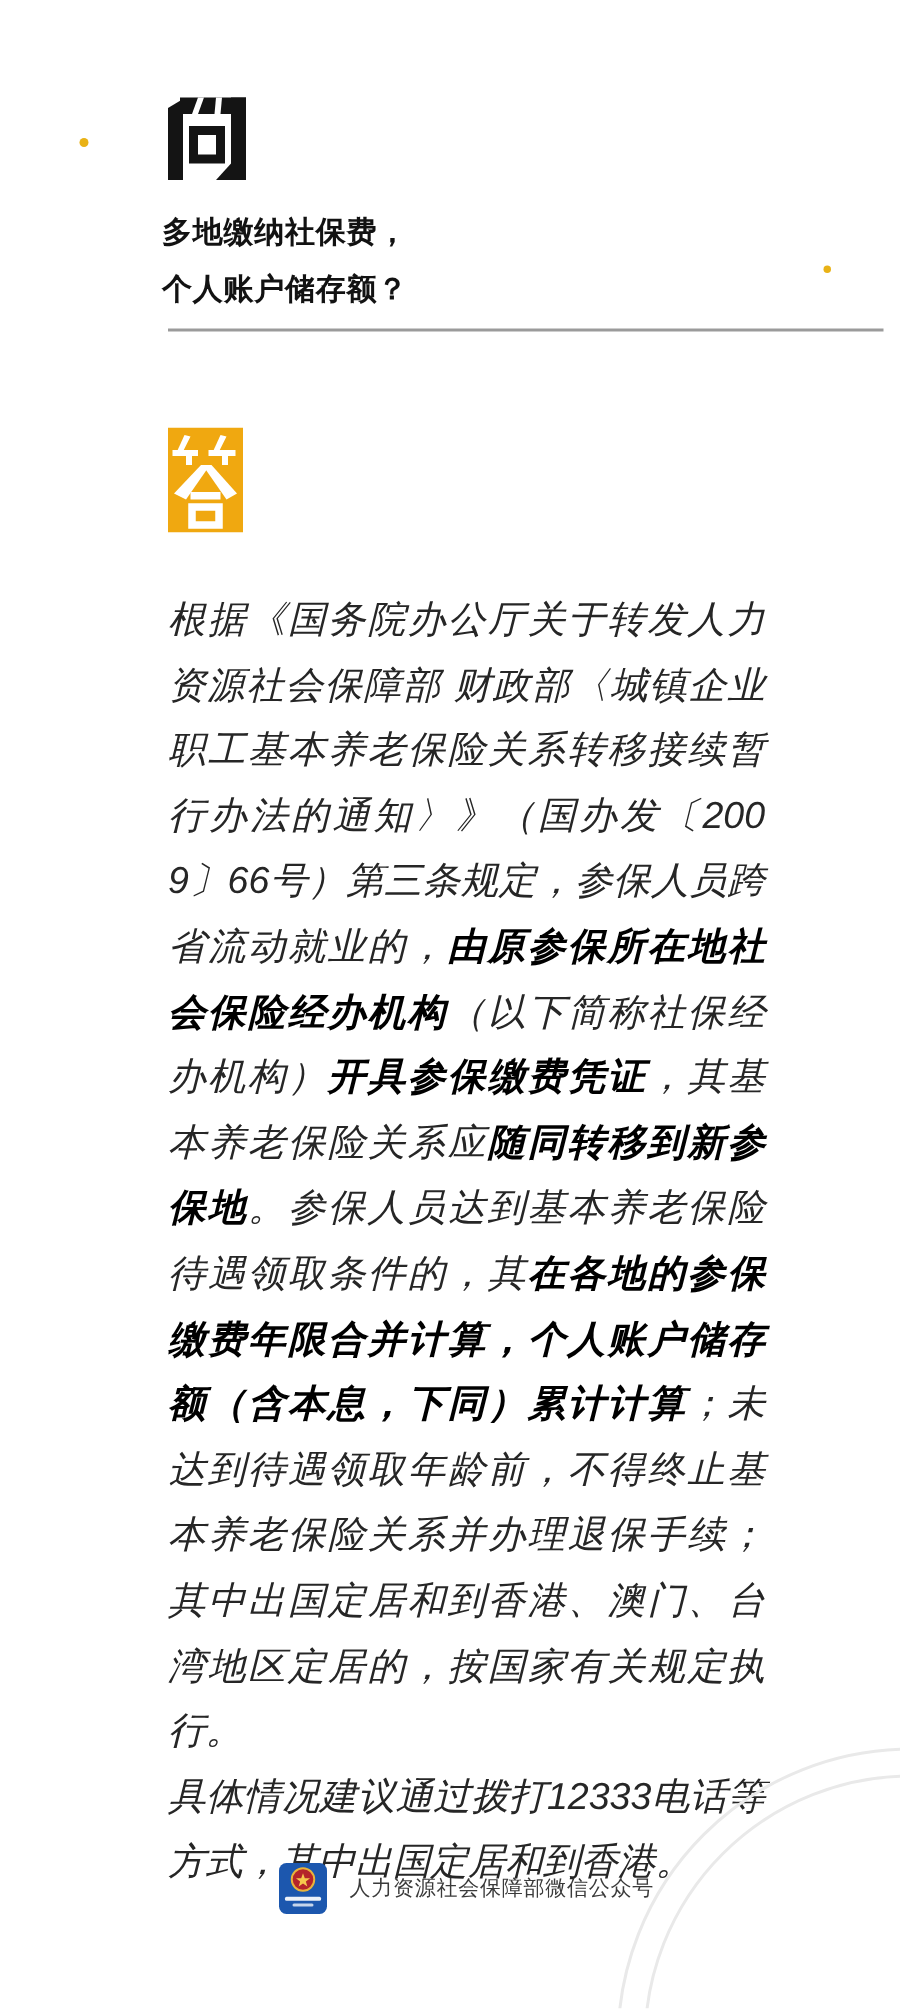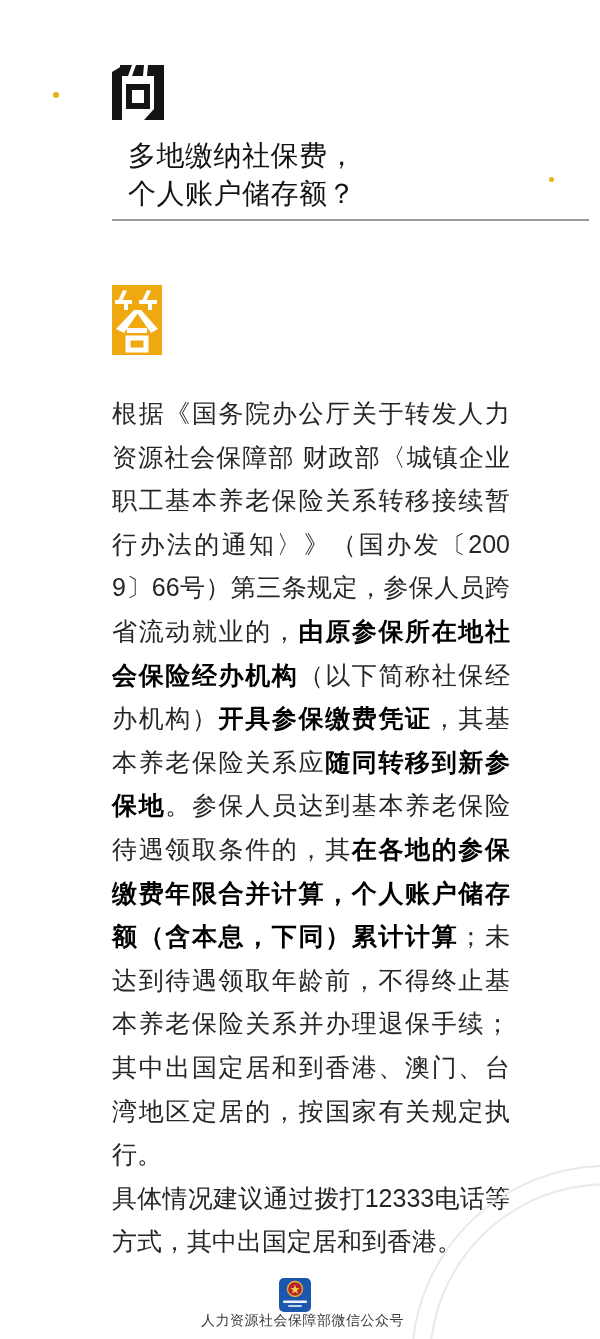--- a/index.html
+++ b/index.html
@@ -6,37 +6,37 @@
   .page{
     position:relative;width:600px;height:1339px;background:#ffffff;
     overflow:hidden;margin:0 auto;
     font-family:"Liberation Sans","DejaVu Sans",sans-serif;
   }
   .dot{position:absolute;border-radius:50%;background:#E9B216;}
   .dot1{left:53px;top:92px;width:6px;height:6px;}
   .dot2{left:549px;top:177px;width:5px;height:5px;}
   .q-stamp{position:absolute;left:112px;top:63px;width:52px;height:57px;}
   .q-title{
-    position:absolute;left:128px;top:137px;width:360px;margin:0;
-    font-size:28px;line-height:37.5px;font-weight:400;color:#121212;
+    position:absolute;left:108px;top:137px;width:360px;margin:0;
+    font-size:20px;line-height:37.5px;font-weight:700;color:#121212;
     letter-spacing:0.5px;
   }
   .divider{position:absolute;left:112px;top:219px;width:477px;height:2px;background:#9B9B9B;}
   .a-stamp{position:absolute;left:112px;top:285px;width:50px;height:70px;}
   .answer-body{
     position:absolute;left:112px;top:392px;width:398px;
     font-size:25px;line-height:43.6px;color:#262626;
     text-align:justify;word-break:break-all;
   }
-  .answer-body p{margin:0;}
+  .answer-body p{margin:0;font-style:italic;}
   .seg-bold{font-weight:700;color:#000;}
   .circle{position:absolute;border-radius:50%;border:2px solid #E9E9E9;background:transparent;}
   .circle-outer{left:411px;top:1165px;width:388px;height:388px;}
   .circle-inner{left:429px;top:1183px;width:352px;height:352px;}
-  .footer{position:absolute;left:186px;top:1278px;display:flex;align-items:center;flex-direction:column;}
+  .footer{position:absolute;left:186px;top:1242px;display:flex;align-items:center;}
   .footer-logo{width:32px;height:34px;display:block;}
   .footer-name{
     margin-left:15px;font-size:14px;color:#3A3A3A;letter-spacing:0.5px;
     font-weight:500;white-space:nowrap;
   }
 </style>
 </head>
 <body>
 
 <div class="page">

